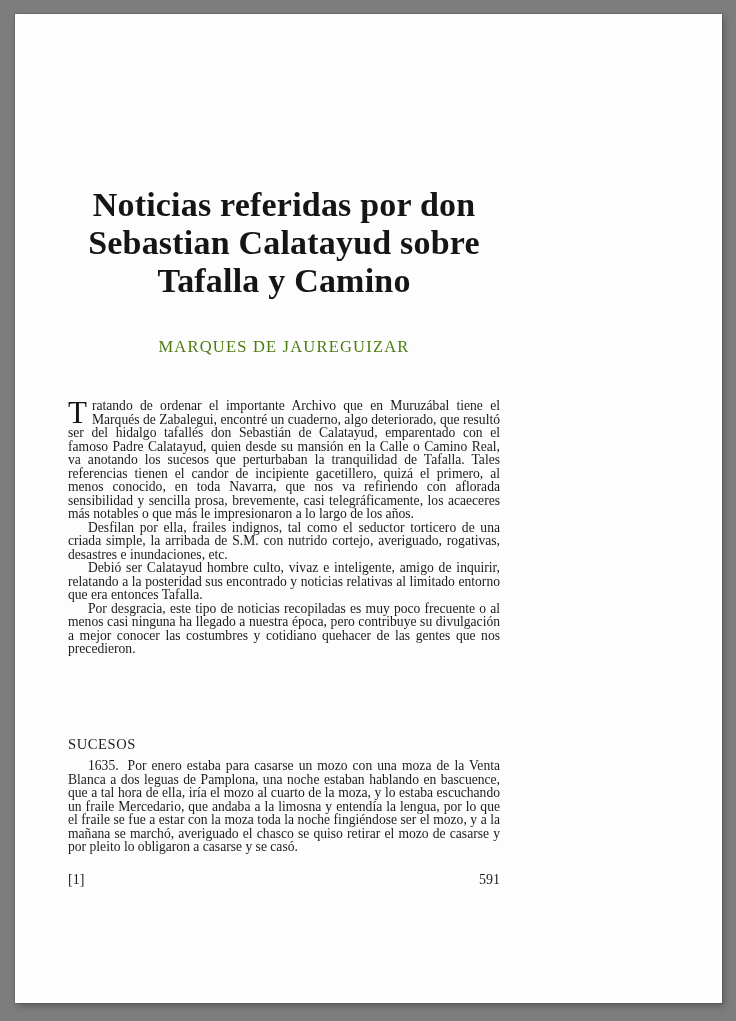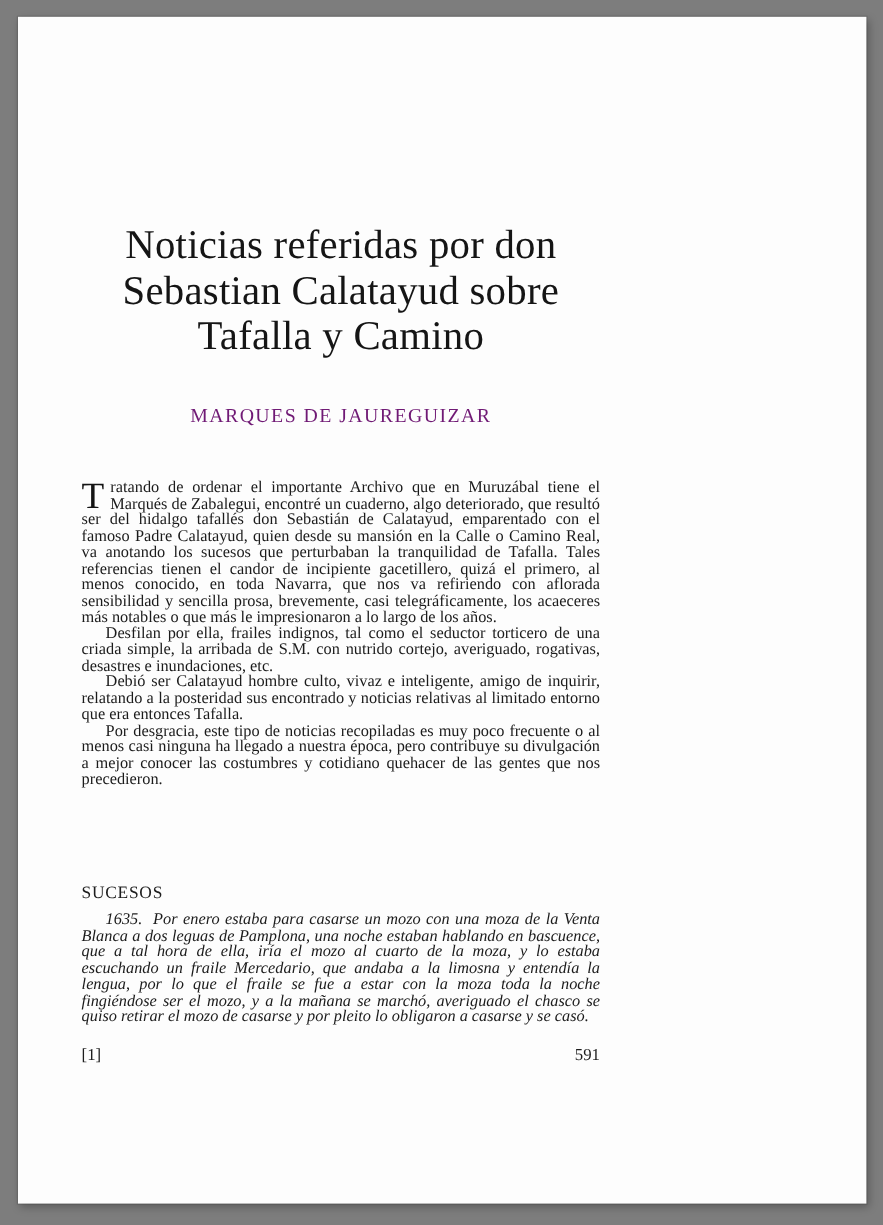--- a/index.html
+++ b/index.html
@@ -31,34 +31,34 @@
     color: #1b1b1b;
   }
   .title {
     position: absolute;
     left: 0;
     top: 172px;
     width: 432px;
     text-align: center;
     font-size: 34px;
     line-height: 38px;
-    font-weight: 400;
+    font-weight: 700;
     letter-spacing: 0.2px;
     color: #151515;
   }
   .author {
     position: absolute;
     left: 0;
     top: 323px;
     width: 432px;
     text-align: center;
     font-size: 16.5px;
     line-height: 19px;
     letter-spacing: 1.2px;
-    color: #701a75;
+    color: #4d7c0f;
   }
   .bodytext {
     position: absolute;
     left: 0;
     top: 385px;
     width: 432px;
     font-size: 13.6px;
     line-height: 13.5px;
     text-align: justify;
     color: #1b1b1b;
@@ -88,21 +88,20 @@
     color: #1d1d1d;
   }
   .entry {
     position: absolute;
     left: 0;
     top: 745px;
     width: 432px;
     font-size: 13.6px;
     line-height: 13.5px;
     text-align: justify;
-    font-style: italic;
   }
   .entry p {
     margin: 0;
     text-indent: 20px;
   }
   .entry-year {
     margin-right: 9px;
   }
   .footer {
     position: absolute;

